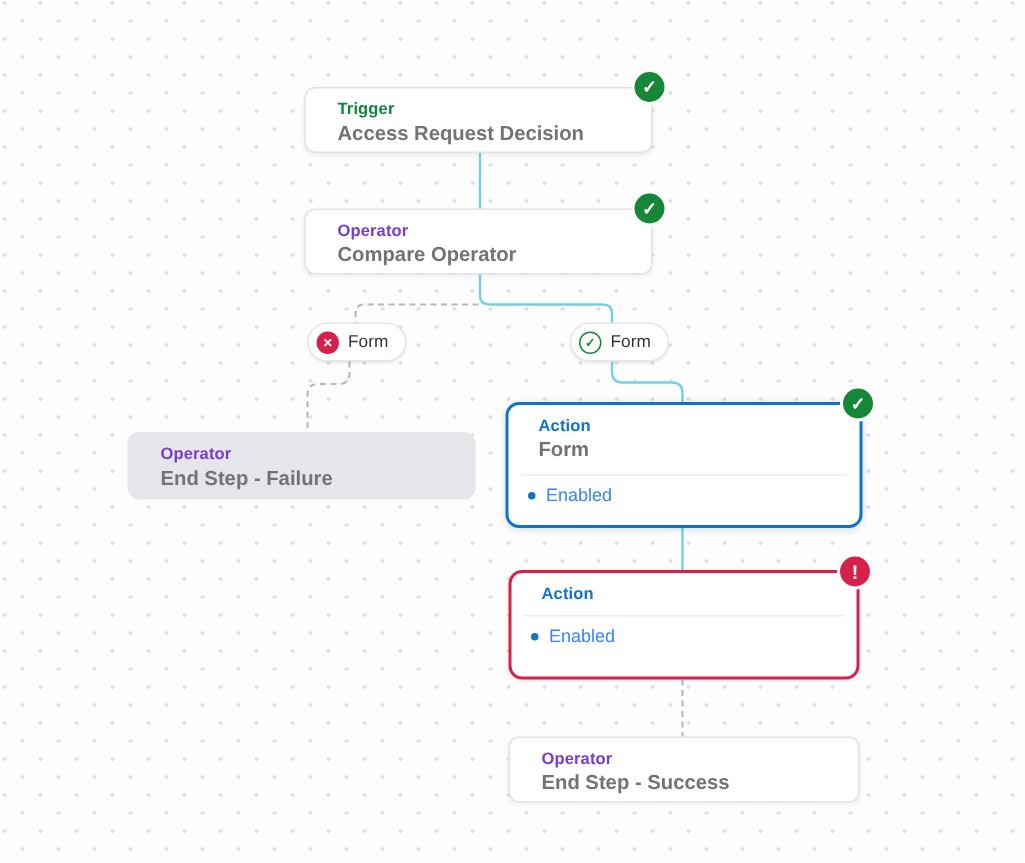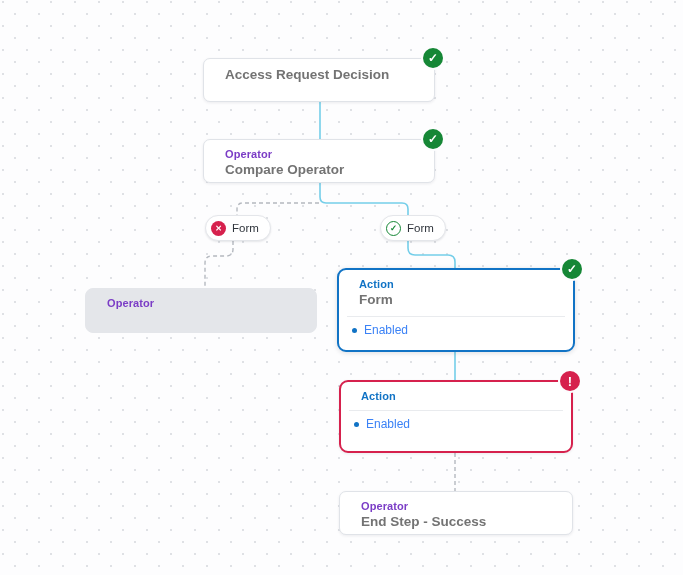--- a/index.html
+++ b/index.html
@@ -92,20 +92,21 @@
     <path class="wire-blue" d="M320,102 L320,139"></path>
     <path class="wire-blue" d="M320,183 L320,197 Q320,203 326,203 L402,203 Q408,203 408,209 L408,215"></path>
     <path class="wire-dash" d="M319,203 L243,203 Q237,203 237,209 L237,215"></path>
     <path class="wire-dash" d="M233,241 L233,249 Q233,256 226,256 L212,256 Q205,256 205,263 L205,288"></path>
     <path class="wire-blue" d="M408,241 L408,248 Q408,255 415,255 L448,255 Q455,255 455,262 L455,268"></path>
     <path class="wire-blue" d="M455,352 L455,380"></path>
     <path class="wire-dash" d="M455,453 L455,491"></path>
   </svg>
 
   <div class="node" id="node-trigger">
+    <div class="kind kind-trigger">Trigger</div>
     <div class="title">Access Request Decision</div>
     <div class="badge badge-success">✓</div>
   </div>
 
   <div class="node" id="node-compare">
     <div class="kind kind-operator">Operator</div>
     <div class="title">Compare Operator</div>
     <div class="badge badge-success">✓</div>
   </div>
 
@@ -114,20 +115,21 @@
     <span>Form</span>
   </div>
 
   <div class="pill" id="pill-true">
     <span class="pill-icon icon-true">✓</span>
     <span>Form</span>
   </div>
 
   <div class="node node-gray" id="node-end-failure">
     <div class="kind kind-operator">Operator</div>
+    <div class="title">End Step - Failure</div>
   </div>
 
   <div class="node node-selected" id="node-form">
     <div class="kind kind-action">Action</div>
     <div class="title">Form</div>
     <div class="divider"></div>
     <div class="detail-row">
       <span class="dot"></span>
       <span>Enabled</span>
     </div>

